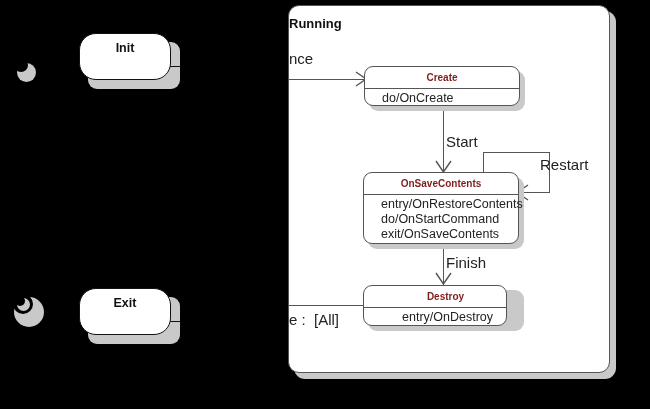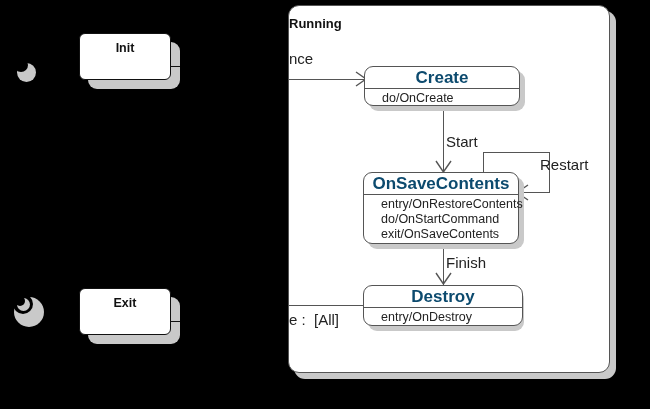--- a/index.html
+++ b/index.html
@@ -4,34 +4,34 @@
 <style>
   html,body{margin:0;padding:0;background:#000;}
   #stage{
     position:relative;width:650px;height:409px;background:#000;overflow:hidden;
     font-family:"Liberation Sans","DejaVu Sans",sans-serif;
   }
   
   .state{position:absolute;box-sizing:border-box;background:#ffffff;border:1.4px solid #555555;border-radius:9px;}
   .sbox-shadow{position:absolute;background:#c9c9c9;border-radius:9px;}
   .title{
-    font-weight:bold;font-size:17px;color:#0c4a6e;text-align:center;
+    font-weight:bold;font-size:10px;color:#7f1d1d;text-align:center;
     line-height:1;display:flex;align-items:center;justify-content:center;
   }
   .divider{position:absolute;left:0;right:0;height:0;border-top:1.4px solid #555555;}
   .body{font-size:12.5px;color:#222;padding:3px 0 0 5px;line-height:15px;white-space:pre;margin-left:12px;}
   
   #running{
     position:absolute;left:288px;top:5px;width:322px;height:368px;
     background:#ffffff;border:1.4px solid #555555;border-radius:11px;box-sizing:border-box;
   }
   #running-shadow{position:absolute;left:294px;top:11px;width:322px;height:368px;background:#c9c9c9;border-radius:11px;}
   #running-title{position:absolute;left:0;top:10px;width:100%;font-weight:bold;font-size:13px;color:#111;}
   
-  .plain{position:absolute;background:#fff;border:1.4px solid #111;border-radius:6px;box-sizing:border-box;}
+  .plain{position:absolute;background:#fff;border:1.4px solid #111;border-radius:17px;box-sizing:border-box;}
   .plain-shadow{position:absolute;background:#c9c9c9;border-radius:9px;}
   .plain-title{position:absolute;left:0;top:7px;width:100%;text-align:center;font-weight:bold;font-size:12.5px;color:#111;}
   .plain-div{position:absolute;height:0;border-top:1.4px solid #111;}
   
   .pseudo{position:absolute;border-radius:50%;background:#c9c9c9;}
   
   .line{position:absolute;background:#555555;}
   .hline{height:1.4px;}
   .vline{width:1.4px;}
   .lbl{position:absolute;font-size:15px;color:#222;white-space:pre;}
@@ -87,21 +87,21 @@
   <div class="sbox-shadow" style="left:368px;top:177px;width:156px;height:72px;"></div>
   <div class="state" style="left:363px;top:172px;width:156px;height:72px;">
     <div class="title" style="height:21px;">OnSaveContents</div>
     <div class="divider" style="top:21px;"></div>
     <div class="body">entry/OnRestoreContents
 do/OnStartCommand
 exit/OnSaveContents</div>
   </div>
 
   <div class="sbox-shadow" style="left:368px;top:290px;width:156px;height:41px;"></div>
-  <div class="state" style="left:363px;top:285px;width:160px;height:41px;">
+  <div class="state" style="left:363px;top:285px;width:144px;height:41px;padding-left:21px;">
     <div class="title" style="height:21px;">Destroy</div>
     <div class="divider" style="top:21px;"></div>
     <div class="body">entry/OnDestroy</div>
   </div>
 
   <div class="plain-shadow" style="left:88px;top:42px;width:92px;height:47px;"></div>
   <div class="plain-div" style="left:168px;top:66px;width:12px;"></div>
   <div class="plain" style="left:79px;top:33px;width:92px;height:47px;">
     <div class="plain-title">Init</div>
   </div>

